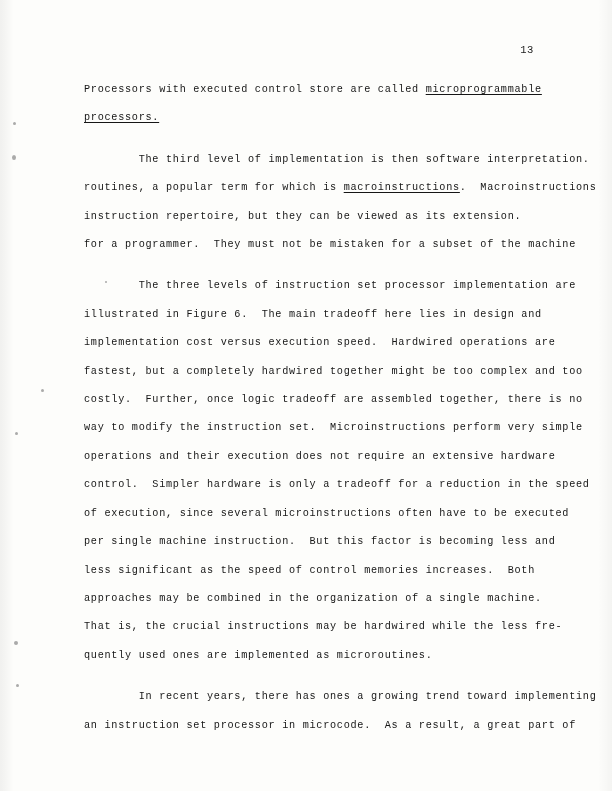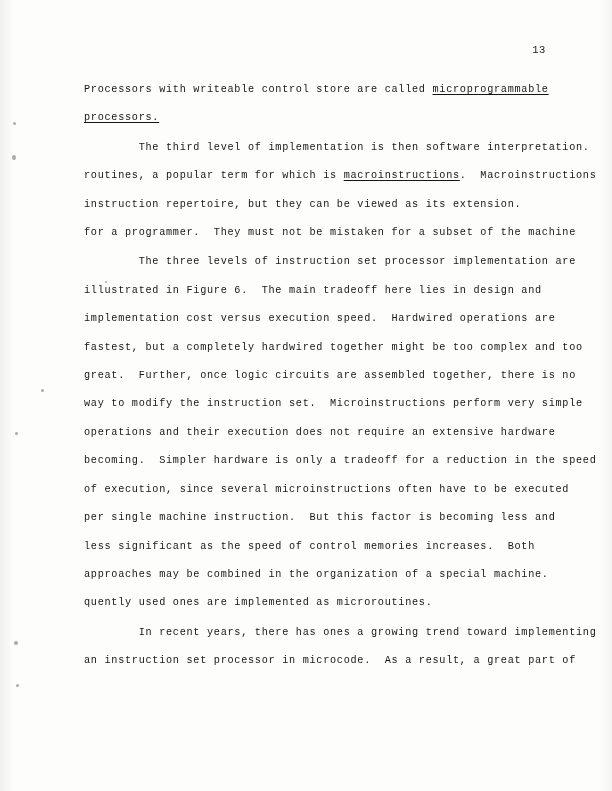--- a/index.html
+++ b/index.html
@@ -16,36 +16,36 @@
     overflow: hidden;
   }
   .page {
     position: absolute;
     inset: 0;
     background: #fdfdfb;
   }
   .page-number {
     position: absolute;
     top: 44px;
-    right: 66px;
+    right: 78px;
     font-size: 10.5px;
     letter-spacing: 0.6px;
     color: #1a1a1a;
   }
   .body-text {
     position: absolute;
     top: 76px;
     left: 84px;
     width: 460px;
   }
   .para {
     margin: 0 0 0 0;
   }
   .para + .para {
-    margin-top: 1px;
+    margin-top: 13px;
   }
   .line {
     font-size: 10.2px;
     line-height: 28.4px;
     letter-spacing: 0.72px;
     white-space: pre;
     color: #161616;
   }
   .u {
     text-decoration: underline;
@@ -81,44 +81,45 @@
 <div class="page">
 
   <div class="edge-shade left"></div>
   <div class="edge-shade right"></div>
 
   <div class="page-number">13</div>
 
   <div class="body-text">
 
     <div class="para">
-      <div class="line"><span>Processors with writeable control store are called </span><span class="u">microprogrammable</span></div>
+      <div class="line"><span>Processors with executed control store are called </span><span class="u">microprogrammable</span></div>
       <div class="line"><span class="u">processors.</span></div>
     </div>
 
     <div class="para">
       <div class="line">        The third level of implementation is then software interpretation.</div>
       <div class="line"><span>routines, a popular term for which is </span><span class="u">macroinstructions</span><span>.  Macroinstructions</span></div>
       <div class="line">instruction repertoire, but they can be viewed as its extension.</div>
       <div class="line">for a programmer.  They must not be mistaken for a subset of the machine</div>
     </div>
 
     <div class="para">
       <div class="line">        The three levels of instruction set processor implementation are</div>
       <div class="line">illustrated in Figure 6.  The main tradeoff here lies in design and</div>
       <div class="line">implementation cost versus execution speed.  Hardwired operations are</div>
       <div class="line">fastest, but a completely hardwired together might be too complex and too</div>
-      <div class="line">great.  Further, once logic circuits are assembled together, there is no</div>
+      <div class="line">costly.  Further, once logic tradeoff are assembled together, there is no</div>
       <div class="line">way to modify the instruction set.  Microinstructions perform very simple</div>
       <div class="line">operations and their execution does not require an extensive hardware</div>
-      <div class="line">becoming.  Simpler hardware is only a tradeoff for a reduction in the speed</div>
+      <div class="line">control.  Simpler hardware is only a tradeoff for a reduction in the speed</div>
       <div class="line">of execution, since several microinstructions often have to be executed</div>
       <div class="line">per single machine instruction.  But this factor is becoming less and</div>
       <div class="line">less significant as the speed of control memories increases.  Both</div>
-      <div class="line">approaches may be combined in the organization of a special machine.</div>
+      <div class="line">approaches may be combined in the organization of a single machine.</div>
+      <div class="line">That is, the crucial instructions may be hardwired while the less fre-</div>
       <div class="line">quently used ones are implemented as microroutines.</div>
     </div>
 
     <div class="para">
       <div class="line">        In recent years, there has ones a growing trend toward implementing</div>
       <div class="line">an instruction set processor in microcode.  As a result, a great part of</div>
 
     </div>
 
   </div>

